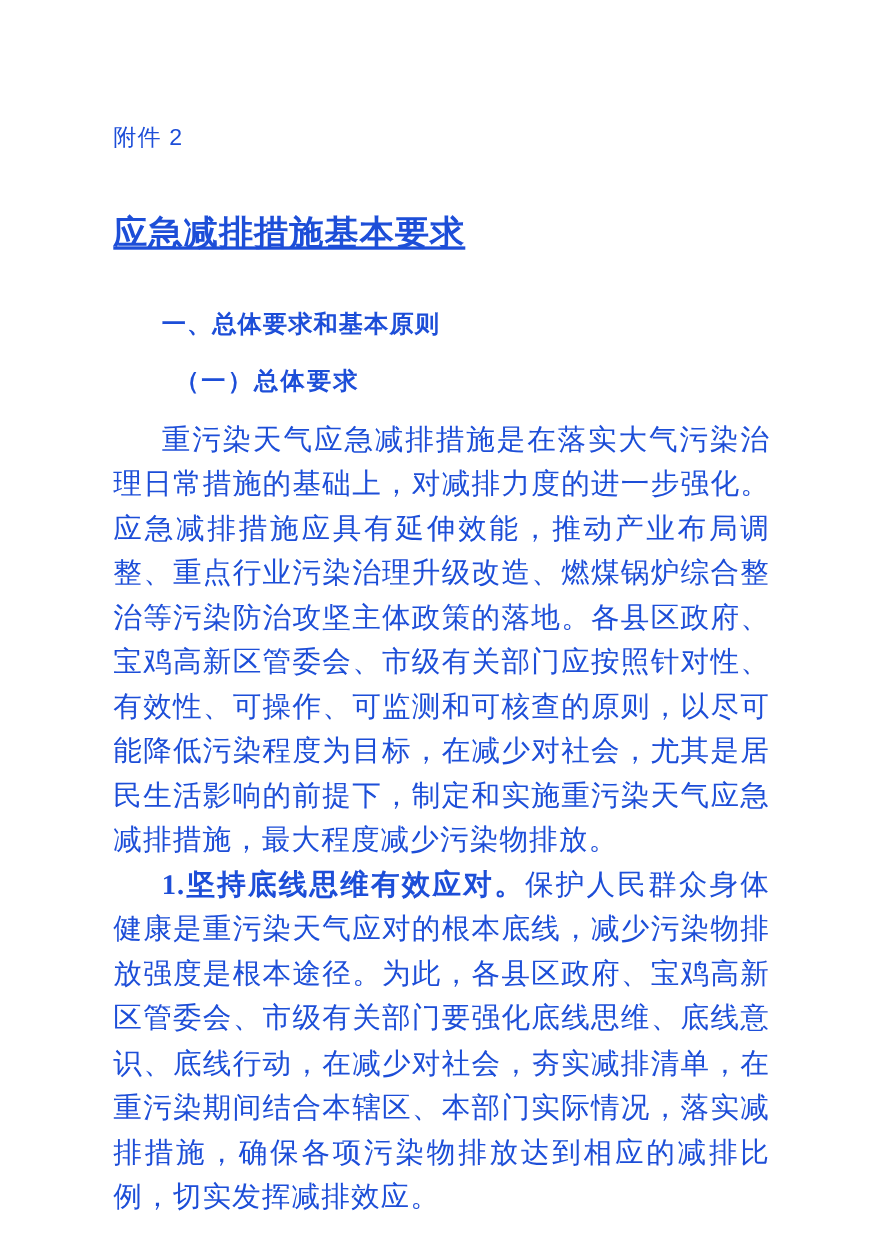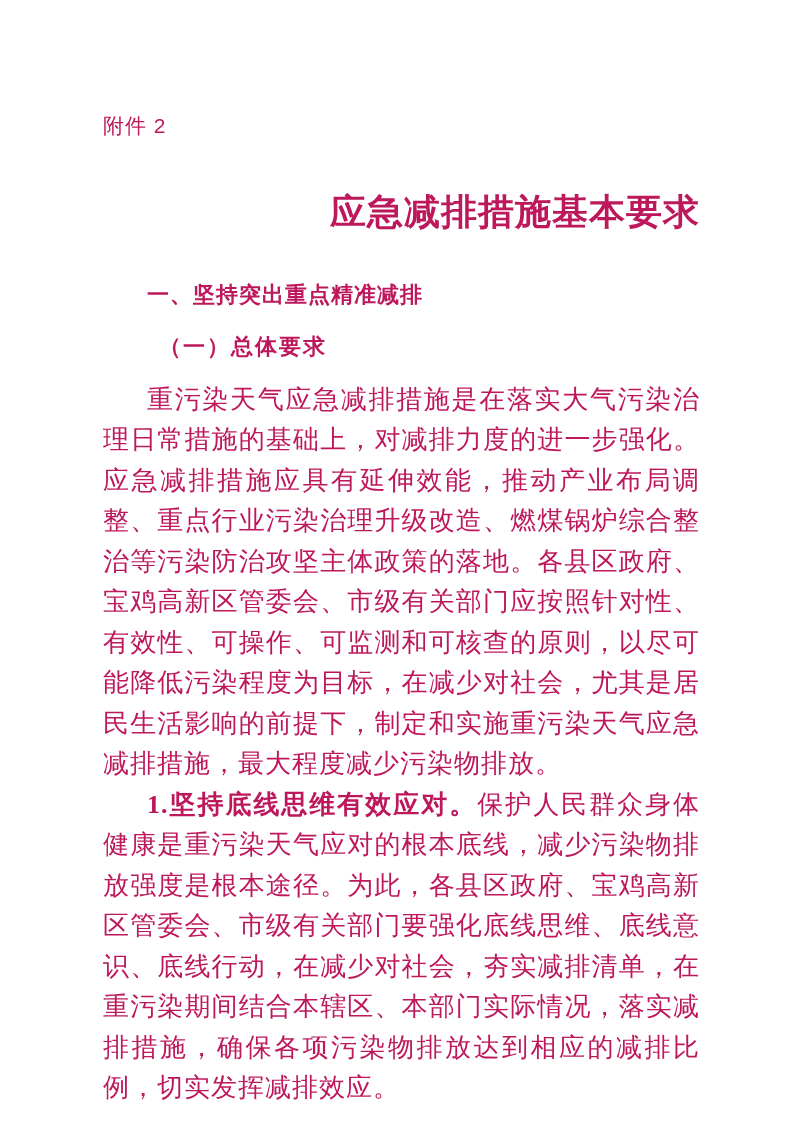--- a/index.html
+++ b/index.html
@@ -5,42 +5,43 @@
   html, body {
     margin: 0;
     padding: 0;
     background: #ffffff;
   }
   .page {
     position: relative;
     width: 800px;
     height: 1131px;
     background: #ffffff;
-    color: #be185d;
+    color: #1d4ed8;
     overflow: hidden;
     font-family: "Liberation Serif", "DejaVu Serif", serif;
   }
   .content {
     padding: 113px 100px 0 103px; 
   }
   .attachment-label {
     font-family: "Liberation Sans", "DejaVu Sans", sans-serif;
     font-size: 21px;
     line-height: 26px;
     letter-spacing: 1px;
     font-weight: 500;
   }
   .doc-title {
     margin: 49px 0 0 0;
     font-family: "Liberation Serif", "DejaVu Serif", serif;
     font-weight: bold;
-    font-size: 36px;
+    font-size: 31px;
     line-height: 48px;
-    text-align: right;
+    text-align: left;
     letter-spacing: 1px;
+    text-decoration: underline;
   }
   .section-heading {
     margin: 39px 0 0 0;
     font-family: "Liberation Sans", "DejaVu Sans", sans-serif;
     font-weight: bold;
     font-size: 22px;
     line-height: 40px;
     text-indent: 44px;
     letter-spacing: 1px;
   }
@@ -70,21 +71,21 @@
 </head>
 <body>
 
 <div class="page">
   <div class="content">
 
     <div class="attachment-label">附件 2</div>
 
     <h1 class="doc-title">应急减排措施基本要求</h1>
 
-    <h2 class="section-heading">一、坚持突出重点精准减排</h2>
+    <h2 class="section-heading">一、总体要求和基本原则</h2>
 
     <h3 class="sub-heading">（一）总体要求</h3>
 
     <p class="para">重污染天气应急减排措施是在落实大气污染治理日常措施的基础上，对减排力度的进一步强化。应急减排措施应具有延伸效能，推动产业布局调整、重点行业污染治理升级改造、燃煤锅炉综合整治等污染防治攻坚主体政策的落地。各县区政府、宝鸡高新区管委会、市级有关部门应按照针对性、有效性、可操作、可监测和可核查的原则，以尽可能降低污染程度为目标，在减少对社会，尤其是居民生活影响的前提下，制定和实施重污染天气应急减排措施，最大程度减少污染物排放。</p>
 
 
     <p class="para"><span class="lead">1.坚持底线思维有效应对。</span><span>保护人民群众身体健康是重污染天气应对的根本底线，减少污染物排放强度是根本途径。为此，各县区政府、宝鸡高新区管委会、市级有关部门要强化底线思维、底线意识、底线行动，在减少对社会，夯实减排清单，在重污染期间结合本辖区、本部门实际情况，落实减排措施，确保各项污染物排放达到相应的减排比例，切实发挥减排效应。</span></p>
 
 
   </div>

